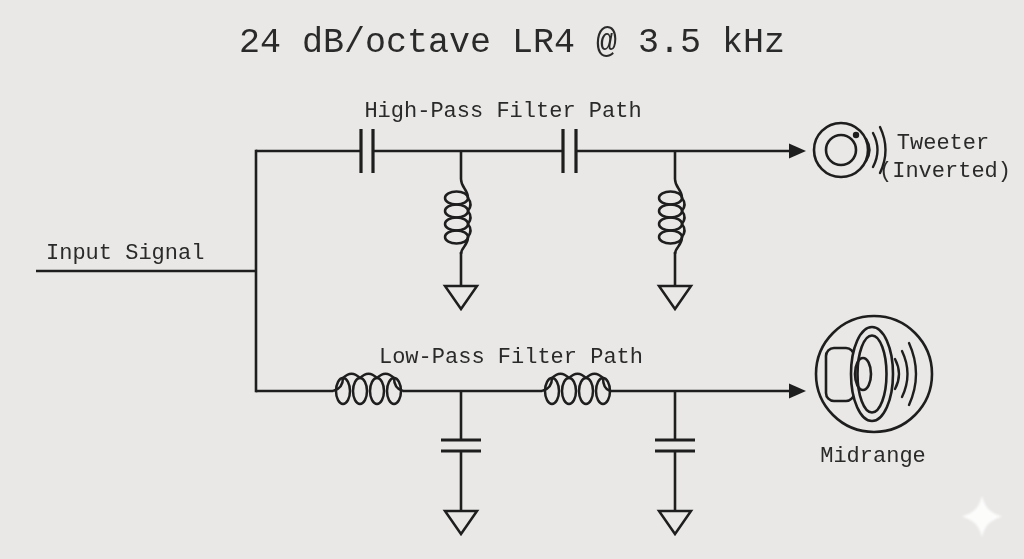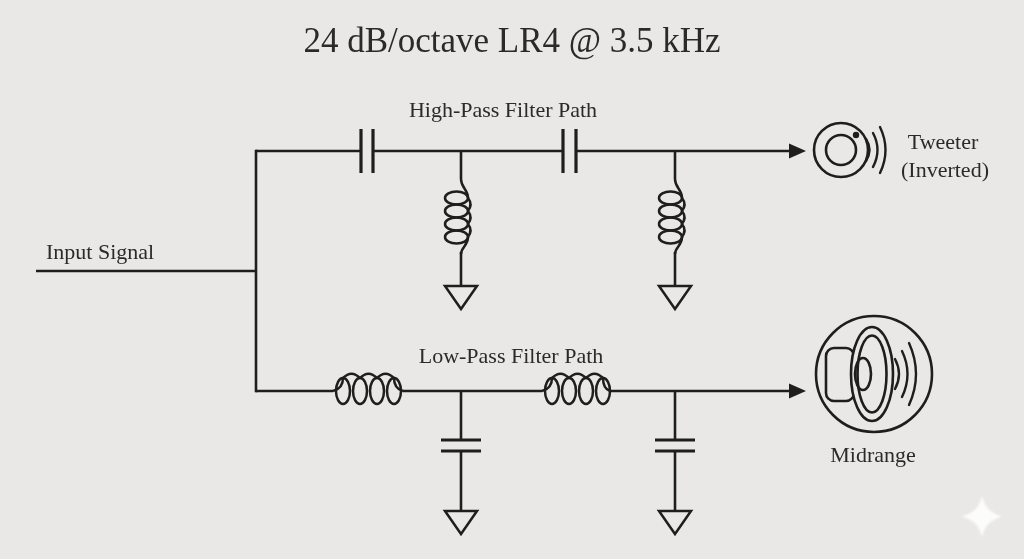--- a/index.html
+++ b/index.html
@@ -1,21 +1,21 @@
 <!DOCTYPE html>
 <html><head>
 <meta charset="utf-8">
 <style>
   html,body{margin:0;padding:0;background:#e9e8e6;}
   .stage{
     position:relative;
     width:1024px;height:538px;
     background:#e9e8e6;
     overflow:hidden;
-    font-family:Liberation Serif, serif;
+    font-family:Liberation Mono, monospace;
   }
   svg{display:block}
   .wire{stroke:#1e1e1e;stroke-width:2.6;fill:none;}
   .plate{stroke:#1e1e1e;stroke-width:3.2;fill:none;}
   .coil{stroke:#1e1e1e;stroke-width:2.5;fill:none;}
   .ground{stroke:#1e1e1e;stroke-width:2.5;fill:none;stroke-linejoin:miter;}
   .arrowhead{fill:#1e1e1e;stroke:none;}
   .icon-stroke{stroke:#1e1e1e;stroke-width:2.6;fill:none;}
   .icon-fillbg{stroke:#1e1e1e;stroke-width:2.6;fill:#e9e8e6;}
   .wavearc{stroke:#1e1e1e;stroke-width:2.4;fill:none;stroke-linecap:round;}

